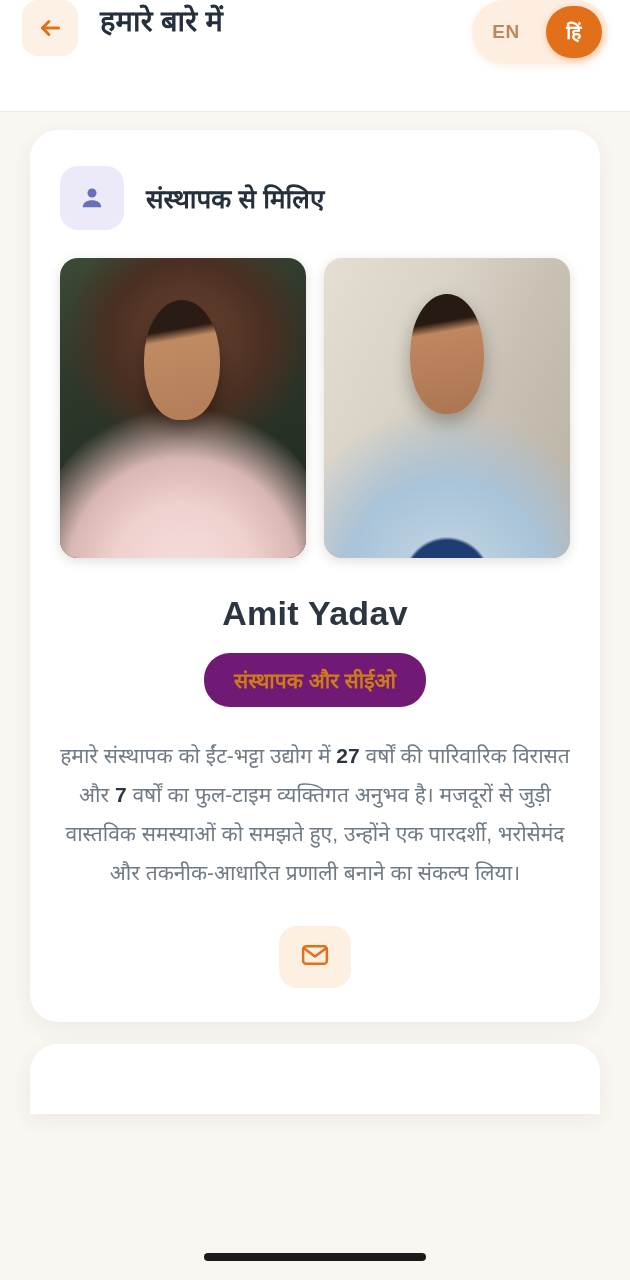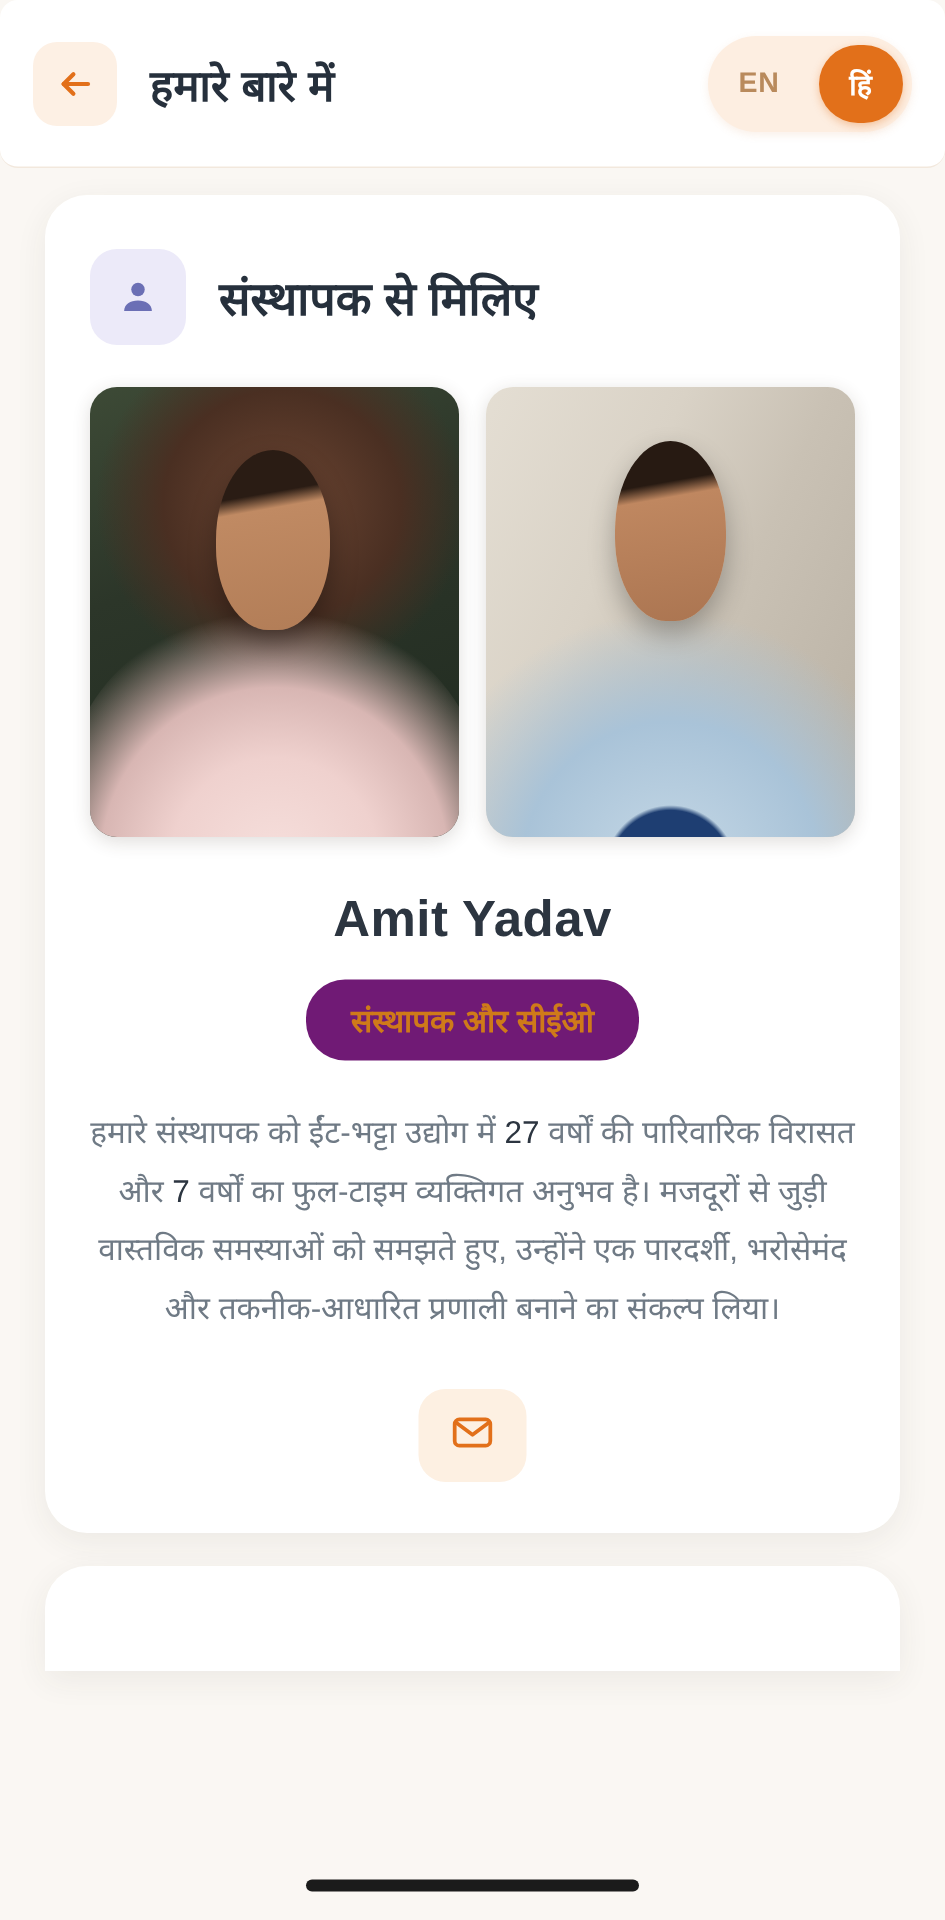--- a/index.html
+++ b/index.html
@@ -10,26 +10,25 @@
     background: #faf7f3;
     overflow: hidden;
   }
   body { position: relative; }
 
   
   .header {
     height: 112px;
     background: #ffffff;
     display: flex;
-    align-items: center;
+    align-items: flex-start;
     padding: 0 22px;
     border-bottom: 1px solid #f2e8dd;
     position: relative;
     z-index: 5;
-    border-radius: 12px;
   }
   .back-btn {
     width: 56px; height: 56px;
     border-radius: 16px;
     background: #fdf0e4;
     display: flex; align-items: center; justify-content: center;
     flex: 0 0 auto;
     cursor: pointer;
   }
   .back-btn svg { display: block; }
@@ -92,21 +91,21 @@
     margin-bottom: 28px;
   }
   .card-head-icon {
     width: 64px; height: 64px;
     border-radius: 18px;
     background: #eceaf9;
     display: flex; align-items: center; justify-content: center;
     flex: 0 0 auto;
   }
   .card-head-title {
-    font-size: 31px;
+    font-size: 26px;
     font-weight: 700;
     color: #26303c;
   }
 
   .photos {
     display: flex;
     gap: 18px;
   }
   .photo {
     flex: 1 1 0;
@@ -184,21 +183,21 @@
     border-radius: 26px;
   }
 
   .bio {
     margin-top: 30px;
     text-align: center;
     font-size: 21px;
     line-height: 1.85;
     color: #6f7a85;
   }
-  .bio b { color: #2c3540; font-weight: 400; }
+  .bio b { color: #2c3540; font-weight: 700; }
   .bio p + p { margin-top: 30px; }
 
   .mail-wrap { text-align: center; margin-top: 34px; }
   .mail-btn {
     display: inline-flex;
     align-items: center; justify-content: center;
     width: 72px; height: 62px;
     border-radius: 18px;
     background: #fdf0e2;
     cursor: pointer;

